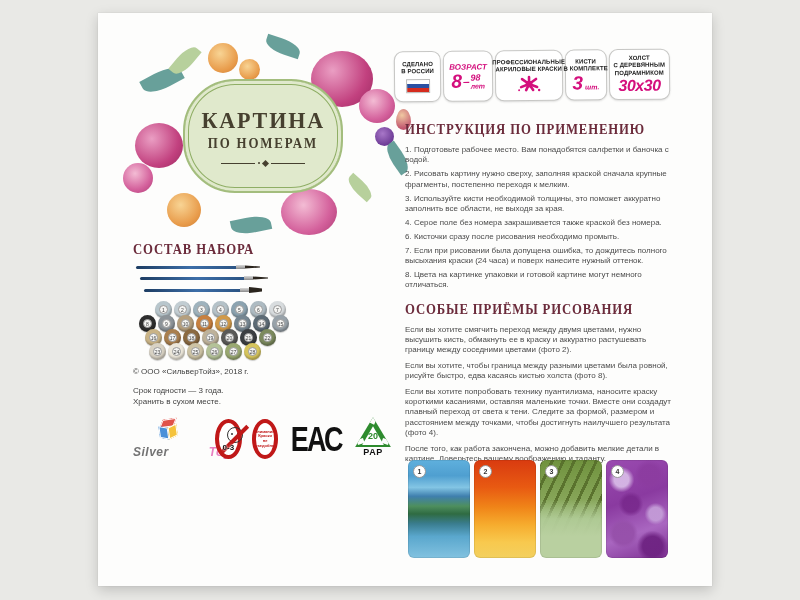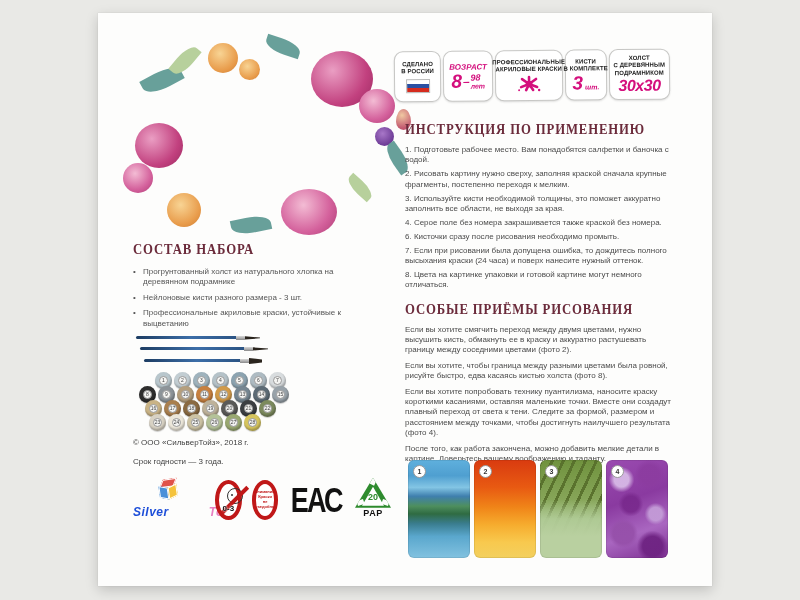--- a/index.html
+++ b/index.html
@@ -72,21 +72,21 @@
   .brandlogo { width:72px; text-align:center; position:relative; }
   .cube { width:22px; height:22px; margin:0 auto 1px; position:relative; transform:rotate(-8deg); }
   .cube .top { position:absolute; left:4px; top:0; width:14px; height:8px; background:#e0524a; transform:skewX(-30deg);
                box-shadow:inset 0 0 0 1px #fff; }
   .cube .lf { position:absolute; left:1px; top:7px; width:9px; height:12px; background:#4a90d9; transform:skewY(18deg);
               box-shadow:inset 0 0 0 1px #fff; }
   .cube .rt { position:absolute; left:10px; top:7px; width:9px; height:12px; background:#f5c33b; transform:skewY(-18deg);
               box-shadow:inset 0 0 0 1px #fff; }
   .brandword { font-weight:bold; font-style:italic; font-size:12px; letter-spacing:0.5px;
                text-shadow:0 0 1px #fff, 0 0 2px #fff; }
-  .bw1 { color:#1d4ed8; } .bw2 { color:#e87fc0;margin-left:40px; }
+  .bw1 { color:#737373; } .bw2 { color:#e87fc0;margin-left:40px; }
 
   .noCircle { position:relative; width:40px; height:40px; border-radius:50%; border:4px solid #c01818; background:#fff; }
   .noCircle .slash { position:absolute; left:-2px; top:14px; width:36px; height:4px; background:#c01818; transform:rotate(-45deg); }
   .age-label { position:absolute; left:0; right:0; bottom:3px; text-align:center; font-size:8px; font-weight:bold; color:#111;
                text-shadow:0 0 2px #fff,0 0 2px #fff; z-index:2; }
   .baby { position:absolute; left:8px; top:4px; width:16px; height:16px; border:1.5px solid #333; border-radius:50%; }
   .baby::before, .baby::after { content:""; position:absolute; top:5px; width:2px; height:2px; border-radius:50%; background:#333; }
   .baby::before { left:3px; } .baby::after { right:3px; }
   .warn-text { position:absolute; inset:0; display:flex; flex-direction:column; align-items:center; justify-content:center;
                font-size:4px; line-height:1.2; color:#c01818; font-weight:bold; text-align:center; }
@@ -169,20 +169,30 @@
       <div class="fl budf" style="left:283px; top:78px; width:15px; height:21px;"></div>
       <div class="fl purplef" style="left:262px; top:96px; width:19px; height:19px;"></div>
       <div class="fl leaf-teal" style="left:268px; top:120px; width:33px; height:14px; transform:rotate(55deg);"></div>
       <div class="fl rose" style="left:22px; top:92px; width:48px; height:45px;"></div>
       <div class="fl rose2" style="left:10px; top:132px; width:30px; height:30px;"></div>
       <div class="fl orangef" style="left:54px; top:162px; width:34px; height:34px;"></div>
       <div class="fl rose2" style="left:168px; top:158px; width:56px; height:46px;"></div>
       <div class="fl leaf-teal" style="left:118px; top:186px; width:40px; height:16px; transform:rotate(-12deg);"></div>
       <div class="fl leaf-green" style="left:232px; top:150px; width:30px; height:13px; transform:rotate(42deg);"></div>
 
+      <div class="title-badge">
+        <div class="title-l1">КАРТИНА</div>
+        <div class="title-l2">ПО НОМЕРАМ</div>
+        <div class="orn">
+          <span class="line"></span>
+            <span class="dot"></span>
+            <span class="dia"></span>
+            <span class="line"></span>
+        </div>
+      </div>
     </div>
 
     <div class="badges">
       <div class="badge" style="width:48px;">
         <div class="bl">СДЕЛАНО</div>
         <div class="bl">В РОССИИ</div>
         <div class="flag"></div>
       </div>
       <div class="badge" style="width:50px;">
         <div class="b-age-label">ВОЗРАСТ</div>
@@ -224,25 +234,20 @@
       <div class="badge" style="width:62px;">
         <div class="bl">ХОЛСТ</div>
         <div class="bl">С ДЕРЕВЯННЫМ</div>
         <div class="bl">ПОДРАМНИКОМ</div>
         <div class="b-size">30х30</div>
       </div>
     </div>
 
     <div class="left-col">
       <div class="h-maroon">СОСТАВ НАБОРА</div>
-      <div class="bullets">
-        <div class="bullet">Прогрунтованный холст из натурального хлопка на деревянном подрамнике</div>
-        <div class="bullet">Нейлоновые кисти разного размера - 3 шт.</div>
-        <div class="bullet">Профессиональные акриловые краски, устойчивые к выцветанию</div>
-      </div>
 
       <div class="brushes">
         <div class="brush" style="margin-left:0;">
             <div class="handle" style="width:100px;"></div>
             <div class="ferrule"></div>
             <div class="bristle"></div>
           </div>
         <div class="brush" style="margin-left:4px;">
             <div class="handle" style="width:104px;"></div>
             <div class="ferrule"></div>
@@ -349,20 +354,21 @@
             </div>
           </div>
         </div>
 
       <div class="mfr">
         <div class="mfr-block">
           <div>© ООО «СильверТойз», 2018 г.</div>
         </div>
         <div class="mfr-block">
           <div>Срок годности — 3 года.</div>
+          <div>Хранить в сухом месте.</div>
         </div>
       </div>
 
       <div class="marks">
         <div class="brandlogo">
           <div class="cube">
               <div class="top"></div>
               <div class="lf"></div>
               <div class="rt"></div>
             </div>

